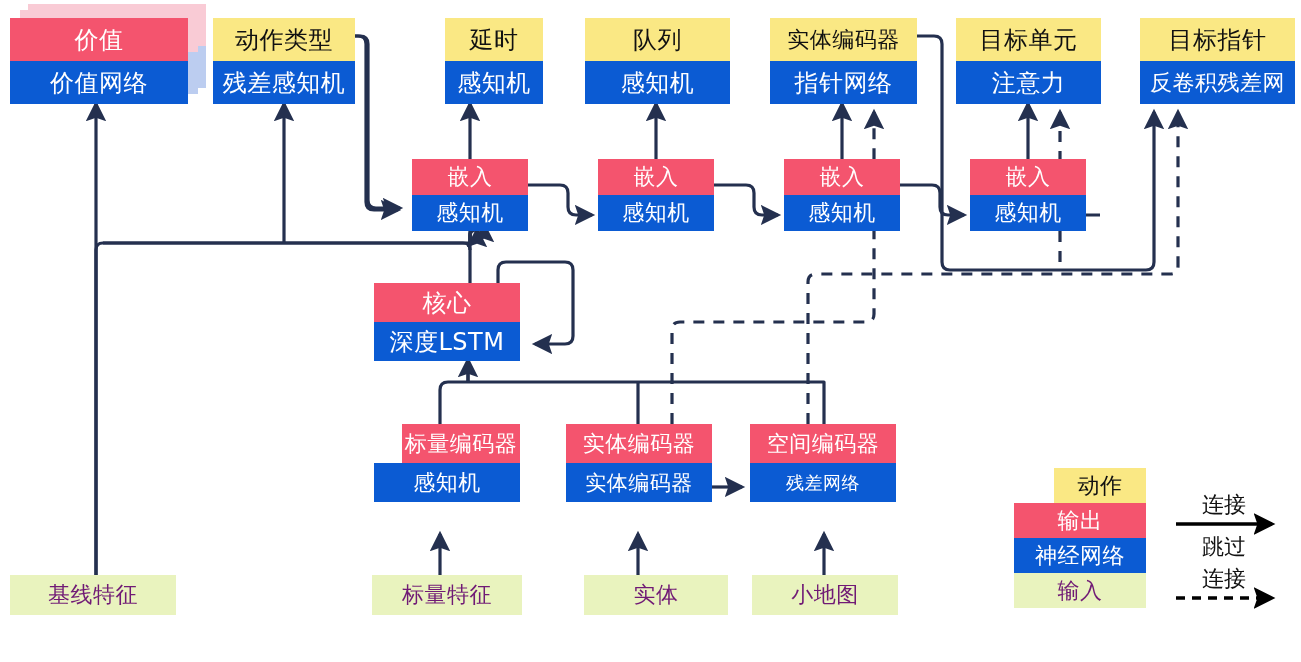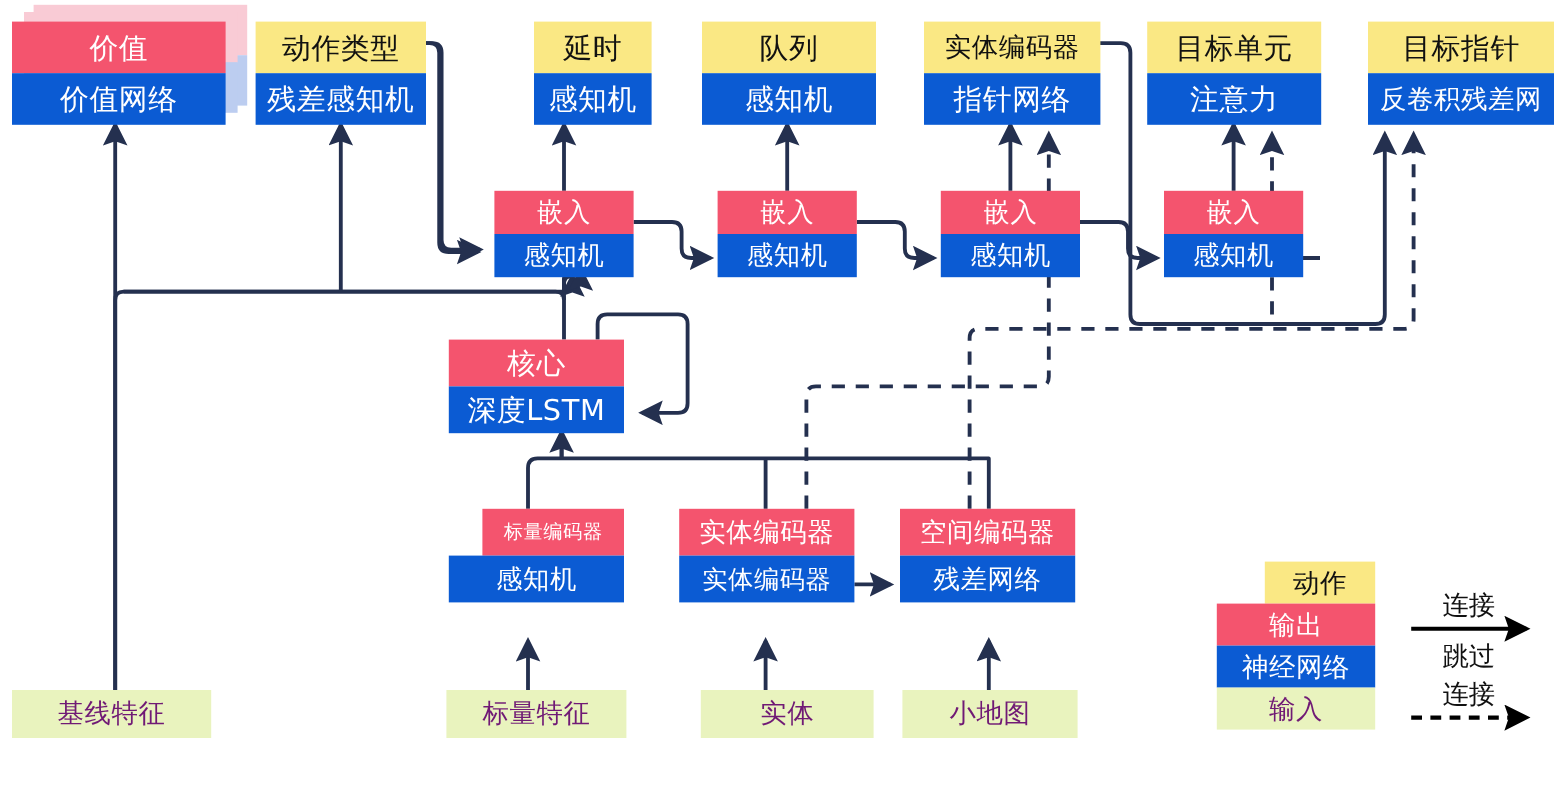--- a/index.html
+++ b/index.html
@@ -183,32 +183,32 @@
     <div class="band band-output" style="height:36px;font-size:22px;">嵌入</div>
     <div class="band band-nn" style="height:36px;font-size:22px;">感知机</div>
   </div>
 
   <div class="node" style="left:374px;top:283px;width:146px;height:78px;">
     <div class="band band-output" style="height:39px;font-size:24px;">核心</div>
     <div class="band band-nn" style="height:39px;font-size:24px;">深度LSTM</div>
   </div>
 
   <div class="node" style="left:374px;top:424px;width:146px;height:78px;">
-    <div class="band band-output" style="height:39px;font-size:16px;margin-left:28px;">标量编码器</div>
+    <div class="band band-output" style="height:39px;font-size:22px;margin-left:28px;">标量编码器</div>
     <div class="band band-nn" style="height:39px;font-size:22px;">感知机</div>
   </div>
 
   <div class="node" style="left:566px;top:424px;width:146px;height:78px;">
     <div class="band band-output" style="height:39px;font-size:22px;">实体编码器</div>
     <div class="band band-nn" style="height:39px;font-size:21px;">实体编码器</div>
   </div>
 
   <div class="node" style="left:750px;top:424px;width:146px;height:78px;">
     <div class="band band-output" style="height:39px;font-size:22px;">空间编码器</div>
-    <div class="band band-nn" style="height:39px;font-size:22px;">残差网络</div>
+    <div class="band band-nn" style="height:39px;font-size:18px;">残差网络</div>
   </div>
 
   <div class="node band band-input" style="left:10px;top:575px;width:166px;height:40px;font-size:22px;">基线特征</div>
 
   <div class="node band band-input" style="left:372px;top:575px;width:150px;height:40px;font-size:22px;">标量特征</div>
 
   <div class="node band band-input" style="left:584px;top:575px;width:144px;height:40px;font-size:22px;">实体</div>
 
   <div class="node band band-input" style="left:752px;top:575px;width:146px;height:40px;font-size:22px;">小地图</div>
 

